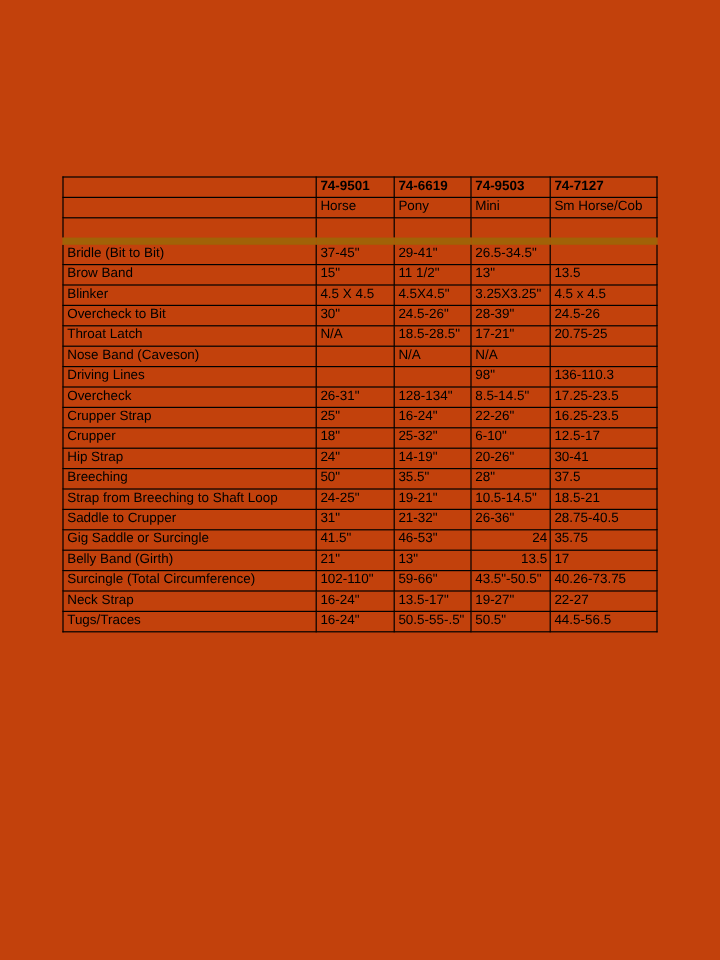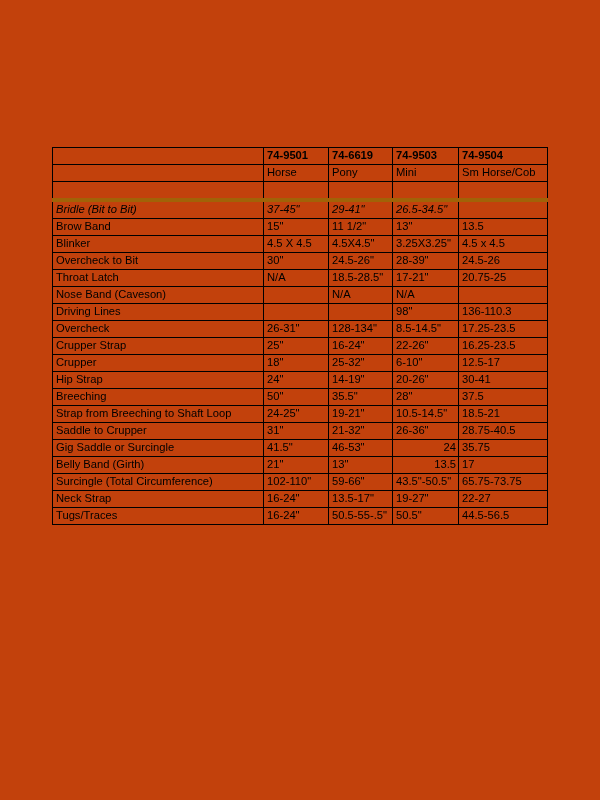--- a/index.html
+++ b/index.html
@@ -56,22 +56,21 @@
     overflow: hidden;
     text-overflow: clip;
   }
 
   
   td.pale {
     border-color: #d0d0d0;
   }
   
   tr.first-data td {
-    border-top: 4px solid #a16207;
-    font-style: italic;
+    border-top: 6px solid #a16207;
   }
 
   td.sku {
     font-weight: bold;
   }
   td.num-right {
     text-align: right;
     padding-right: 3px;
   }
   td.blankrow {
@@ -90,21 +89,21 @@
         <col class="c-2">
         <col class="c-3">
         <col class="c-4">
       </colgroup>
       <tbody id="table-body">
           <tr>
             <td class="pale"></td>
             <td class="sku">74-9501</td>
             <td class="sku">74-6619</td>
             <td class="sku">74-9503</td>
-            <td class="sku">74-9504</td>
+            <td class="sku">74-7127</td>
           </tr>
           <tr>
             <td class="pale"></td>
             <td>Horse</td>
             <td>Pony</td>
             <td>Mini</td>
             <td>Sm Horse/Cob</td>
           </tr>
           <tr>
             <td class="blankrow pale"></td>
@@ -223,21 +222,21 @@
             <td>21"</td>
             <td>13"</td>
             <td class="num-right">13.5</td>
             <td>17</td>
           </tr>
           <tr>
             <td>Surcingle (Total Circumference)</td>
             <td>102-110"</td>
             <td>59-66"</td>
             <td>43.5"-50.5"</td>
-            <td>65.75-73.75</td>
+            <td>40.26-73.75</td>
           </tr>
           <tr>
             <td>Neck Strap</td>
             <td>16-24"</td>
             <td>13.5-17"</td>
             <td>19-27"</td>
             <td>22-27</td>
           </tr>
           <tr>
             <td>Tugs/Traces</td>

